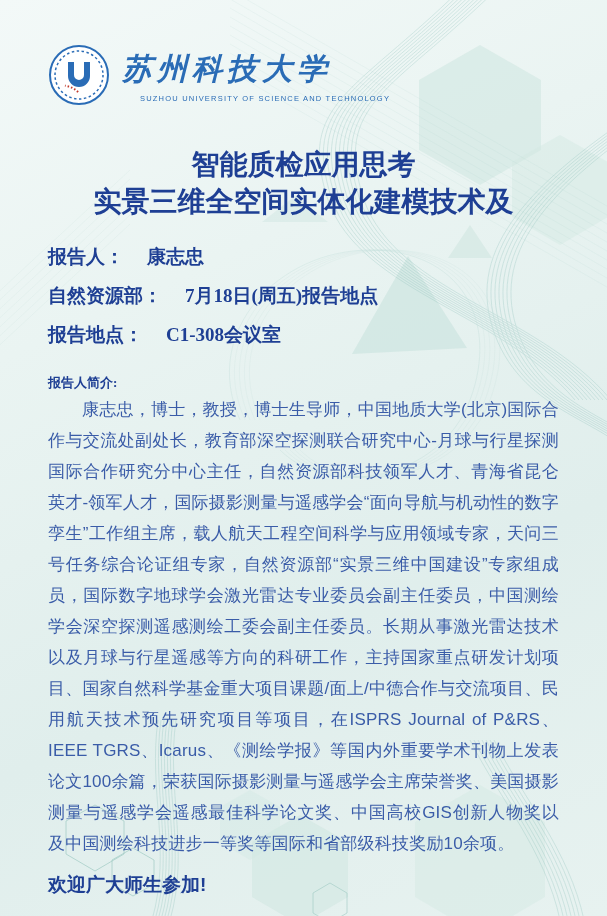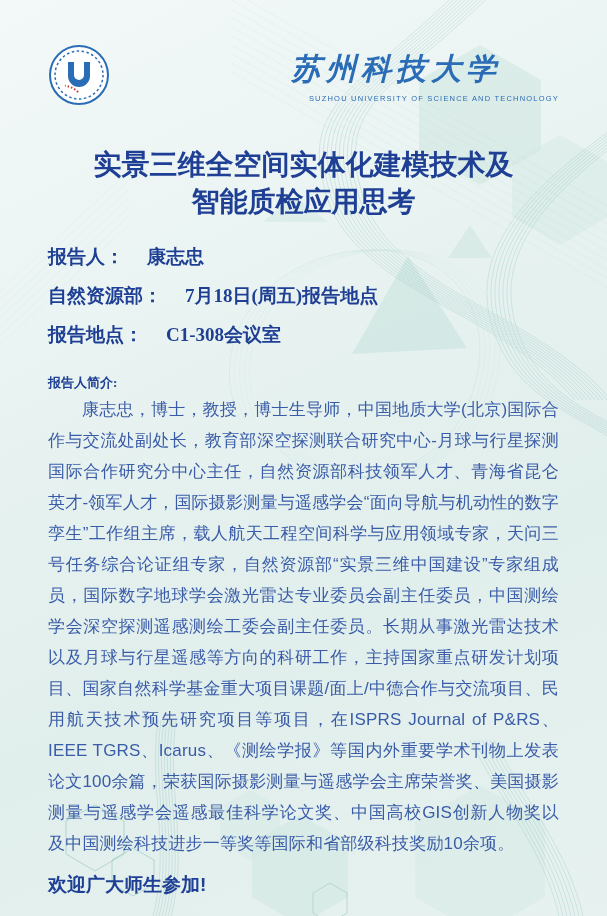--- a/index.html
+++ b/index.html
@@ -11,21 +11,21 @@
     overflow:hidden;
     background:linear-gradient(155deg,#f3f9f8 0%,#eaf4f2 30%,#e0eeec 65%,#e7f2f0 100%);
     font-family:"Liberation Sans", sans-serif;
   }
   svg.bg { position:absolute; inset:0; pointer-events:none; }
   .waves path, .waves use { fill:none; stroke:#86bdb6; stroke-width:0.8; }
   .hatch path, .hatch use { fill:none; stroke:#9cc8c2; stroke-width:0.7; }
 
   .content { position:relative; padding:44px 48px 0 48px; }
 
-  .logo-row { display:flex; align-items:flex-start; gap:12px; height:68px;justify-content:space-between; }
+  .logo-row { display:flex; align-items:flex-start; gap:12px; height:68px; }
   .logo-text { padding-top:5px; }
   .logo-cn {
     font-family:"Liberation Serif", serif;
     font-style:italic; font-weight:bold;
     font-size:30px; letter-spacing:5px;
     color:#2a6cb6; white-space:nowrap;
   }
   .logo-en {
     margin-top:4px; margin-left:18px;
     font-size:7.5px; letter-spacing:1.2px;
@@ -157,22 +157,22 @@
           <path d="M31,22 c-3,3 -3,6 0,8 c3,-2 3,-5 0,-8 z" fill="#ffffff"></path>
         </svg>
       </span>
       <div class="logo-text">
         <div class="logo-cn">苏州科技大学</div>
         <div class="logo-en">SUZHOU UNIVERSITY OF SCIENCE AND TECHNOLOGY</div>
       </div>
     </div>
 
     <div class="title">
+      <div>智能质检应用思考</div>
       <div>实景三维全空间实体化建模技术及</div>
-      <div>智能质检应用思考</div>
     </div>
 
     <div class="info">
       <div class="info-row">
         <span>报告人：</span><span class="value">康志忠</span>
       </div>
       <div class="info-row">
         <span>自然资源部：</span><span class="value">7月18日(周五)报告地点</span>
       </div>
       <div class="info-row">

